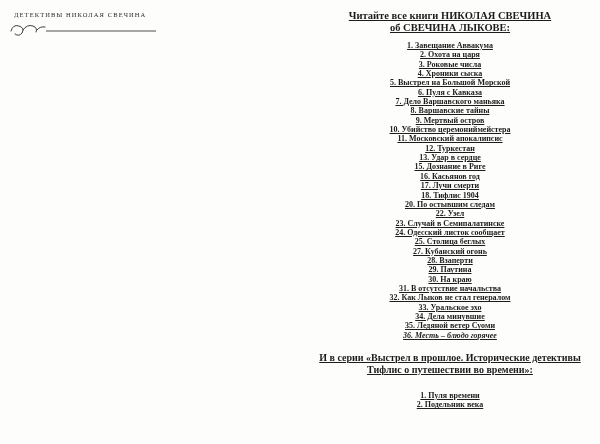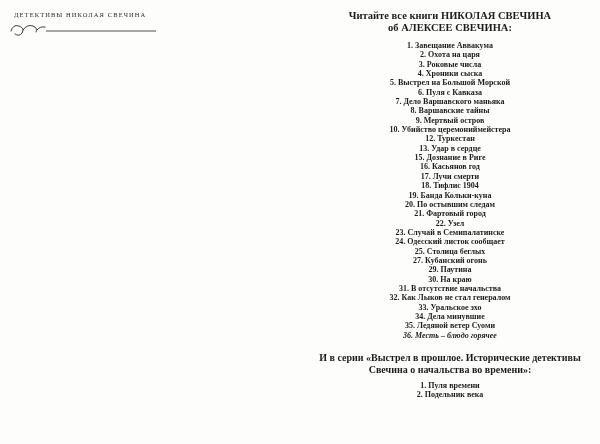--- a/index.html
+++ b/index.html
@@ -3,21 +3,21 @@
 <meta charset="utf-8">
 <style>
   * { margin: 0; padding: 0; box-sizing: border-box; }
   html, body { width: 600px; height: 444px; }
   body {
     background: #fdfdfc;
     font-family: "Liberation Serif", serif;
     color: #1c1c1c;
     overflow: hidden;
   }
-  .spread { display: flex; width: 600px; height: 348px; }
+  .spread { display: flex; width: 600px; height: 348px; text-decoration: underline; }
   .page { width: 300px; height: 444px; position: relative; }
 
   
   .running-head {
     position: absolute;
     top: 11px;
     left: 14px;
     font-size: 6.5px;
     letter-spacing: 1.1px;
     color: #2a2a2a;
@@ -48,79 +48,79 @@
     white-space: nowrap;
   }
   .book-line.italic { font-style: italic; }
   .series-heading { margin-top: 12px; }
   .series-line {
     font-size: 10px;
     font-weight: bold;
     line-height: 11.5px;
     white-space: nowrap;
   }
-  .series-list { margin-top: 6px; }
+  .series-list { margin-top: 16px; }
 </style>
 </head>
 <body>
 
 <div class="spread">
 
   <div class="page page-left">
     <div class="running-head">ДЕТЕКТИВЫ НИКОЛАЯ СВЕЧИНА</div>
     <div class="ornament">
       <svg width="150" height="16" viewBox="0 0 150 16" xmlns="http://www.w3.org/2000/svg">
         <path d="M3 9 q2 -7 8 -5 q6 2 3 7 q-3 4 -7 1 M15 8 q4 -6 10 -4 q5 2 3 6 M29 8 q3 -4 8 -3" fill="none" stroke="#3a3a3a" stroke-width="1" stroke-linecap="round"></path>
         <line x1="38" y1="9" x2="148" y2="9" stroke="#3a3a3a" stroke-width="0.9"></line>
       </svg>
     </div>
   </div>
 
   <div class="page page-right">
     <div class="title">
         <div class="title-line">Читайте все книги НИКОЛАЯ СВЕЧИНА</div>
-        <div class="title-line">об АЛЕКСЕЕ СВЕЧИНА:</div>
+        <div class="title-line">об СВЕЧИНА ЛЫКОВЕ:</div>
       </div>
     <div class="book-list">
         <div class="book-line">1.&nbsp;Завещание Аввакума</div>
         <div class="book-line">2.&nbsp;Охота на царя</div>
         <div class="book-line">3.&nbsp;Роковые числа</div>
         <div class="book-line">4.&nbsp;Хроники сыска</div>
         <div class="book-line">5.&nbsp;Выстрел на Большой Морской</div>
         <div class="book-line">6.&nbsp;Пуля с Кавказа</div>
         <div class="book-line">7.&nbsp;Дело Варшавского маньяка</div>
         <div class="book-line">8.&nbsp;Варшавские тайны</div>
         <div class="book-line">9.&nbsp;Мертвый остров</div>
         <div class="book-line">10.&nbsp;Убийство церемониймейстера</div>
+        <div class="book-line">11.&nbsp;Московский апокалипсис</div>
         <div class="book-line">12.&nbsp;Туркестан</div>
         <div class="book-line">13.&nbsp;Удар в сердце</div>
         <div class="book-line">15.&nbsp;Дознание в Риге</div>
         <div class="book-line">16.&nbsp;Касьянов год</div>
         <div class="book-line">17.&nbsp;Лучи смерти</div>
         <div class="book-line">18.&nbsp;Тифлис 1904</div>
-        <div class="book-line">19.&nbsp;Банда Кольки-куна</div>
         <div class="book-line">20.&nbsp;По остывшим следам</div>
-        <div class="book-line">21.&nbsp;Фартовый город</div>
         <div class="book-line">22.&nbsp;Узел</div>
         <div class="book-line">23.&nbsp;Случай в Семипалатинске</div>
         <div class="book-line">24.&nbsp;Одесский листок сообщает</div>
         <div class="book-line">25.&nbsp;Столица беглых</div>
         <div class="book-line">27.&nbsp;Кубанский огонь</div>
+        <div class="book-line">28.&nbsp;Взаперти</div>
         <div class="book-line">29.&nbsp;Паутина</div>
         <div class="book-line">30.&nbsp;На краю</div>
         <div class="book-line">31.&nbsp;В отсутствие начальства</div>
         <div class="book-line">32.&nbsp;Как Лыков не стал генералом</div>
         <div class="book-line">33.&nbsp;Уральское эхо</div>
         <div class="book-line">34.&nbsp;Дела минувшие</div>
         <div class="book-line">35.&nbsp;Ледяной ветер Суоми</div>
         <div class="book-line italic">36.&nbsp;Месть – блюдо горячее</div>
       </div>
     <div class="series-heading">
         <div class="series-line">И в серии «Выстрел в прошлое. Исторические детективы</div>
-        <div class="series-line">Свечина о начальства во времени»:</div>
+        <div class="series-line">Тифлис о путешествии во времени»:</div>
       </div>
     <div class="series-list">
         <div class="book-line">1.&nbsp;Пуля времени</div>
         <div class="book-line">2.&nbsp;Подельник века</div>
       </div>
   </div>
 
 </div>
 
 </body></html>

